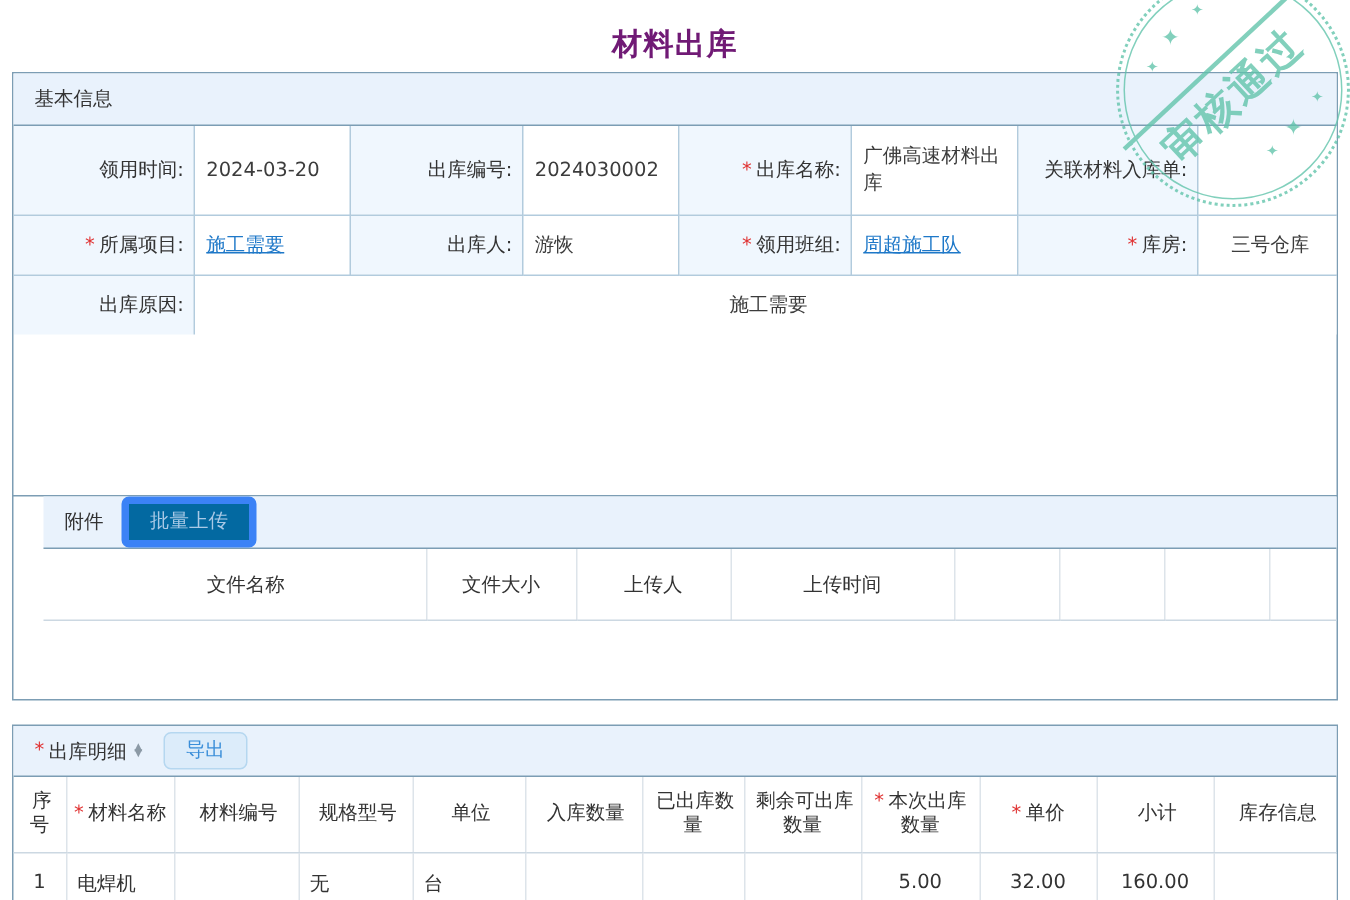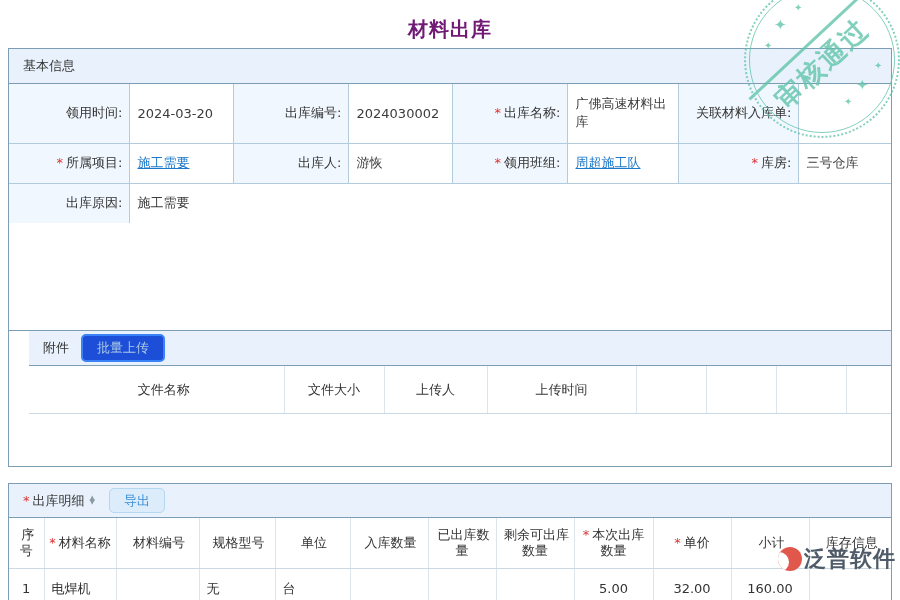--- a/index.html
+++ b/index.html
@@ -13,31 +13,31 @@
   .box3{top:483px;height:125px;}
   .sec-head{background:#e9f2fc;border-bottom:1px solid #7c9db4;display:flex;align-items:center;
             padding:0 0 0 14px;box-sizing:border-box;}
   .box1 .sec-head{height:35px;}
   .box2 .sec-head{height:35px;}
   .box3 .sec-head{height:34px;}
   table{border-collapse:collapse;width:100%;table-layout:fixed;}
   
   .t1 td{border:1px solid #b2cbdd;vertical-align:middle;font-size:13px;overflow:hidden;}
   .t1 tr td:first-child{border-left:none;}
-  .t1 tr td:last-child{border-right:none;}
+  .t1 tr td:last-child{border-right:none;text-align:center;}
   .t1 tr:last-child td{border-bottom:none;}
   .t1 tr:first-child td{border-top:none;}
   .lbl{background:#f0f7fe;text-align:right;padding:2px 6px 2px 2px;color:#333;}
   .val{background:#fff;text-align:left;padding:2px 4px 2px 8px;color:#3c3c3c;}
   .r1{height:59px;} .r{height:40px;}
   .req{color:#e03333;margin-right:3px;}
   a.link{color:#1e78c8;text-decoration:underline;cursor:pointer;}
   
   .btn{display:inline-block;border-radius:5px;font-size:13px;padding:4px 14px;line-height:1.2;cursor:pointer;}
-  .btn-upload{background:#1d4ed8;border:2px solid #3b82f6;color:#a9c9e6;margin-left:12px;}
+  .btn-upload{background:#0369a1;border:5px solid #3b82f6;color:#a9c9e6;margin-left:12px;}
   .btn-export{background:#dcecfa;border:1px solid #b5d7f0;color:#3a8ed9;margin-left:14px;}
   
   .t2 th,.t2 td,.t3 th,.t3 td{border-right:1px solid #dde4ea;border-bottom:1px solid #ccd8e2;
       font-weight:normal;vertical-align:middle;font-size:13px;color:#333;overflow:hidden;}
   .t2 th:last-child,.t3 th:last-child,.t3 td:last-child{border-right:none;}
   .t2 .hrow th{height:45px;text-align:center;}
   .t2 .hrow th.fname{text-align:center;padding-left:16px;}
   .t3 .hrow th{height:46px;text-align:center;line-height:1.25;padding:2px 3px;}
   .t3 .drow td{height:37px;background:#fff;text-align:center;}
   .t3 .drow td.al{text-align:left;padding-left:7px;}
@@ -207,19 +207,15 @@
     <div class="s-text">审核通过</div>
     <span class="star" style="left:30px;top:34px;font-size:15px;">✦</span>
     <span class="star" style="left:50px;top:20px;font-size:10px;">✦</span>
     <span class="star" style="left:20px;top:58px;font-size:10px;">✦</span>
     <span class="star" style="left:112px;top:94px;font-size:15px;">✦</span>
     <span class="star" style="left:130px;top:78px;font-size:10px;">✦</span>
     <span class="star" style="left:100px;top:114px;font-size:10px;">✦</span>
   </div>
 
   <div class="logo">
-    <div class="logo-row">
-      <span class="logo-icon"></span>
-      <span class="logo-name">泛普软件</span>
-    </div>
   </div>
 
 </div>
 
 </body></html>

